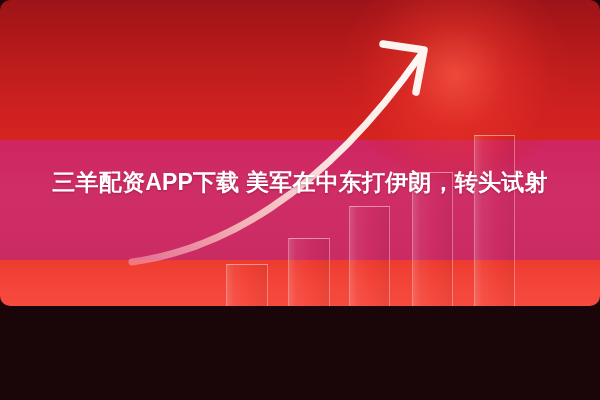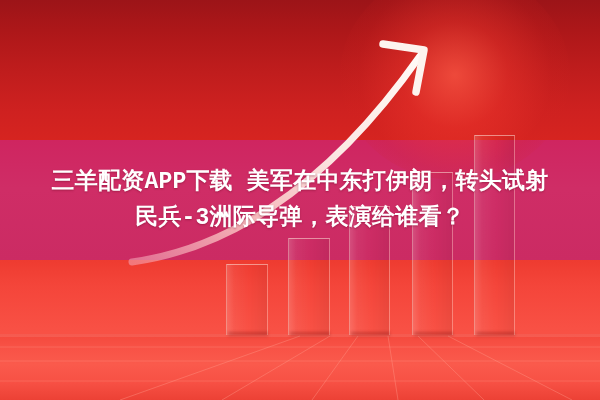--- a/index.html
+++ b/index.html
@@ -3,23 +3,24 @@
 <meta charset="utf-8">
 <style>
   html, body {
     margin: 0;
     padding: 0;
     background: #1a0508;
   }
   #stage {
     position: relative;
     width: 600px;
-    height: 400px;
+    height: 306px;
     overflow: hidden;
-    font-family: Liberation Mono, monospace;
+    font-family: Liberation Sans, sans-serif;
+    border-radius: 10px;
   }
 
   
   .band {
     position: absolute;
     left: 0;
     width: 600px;
   }
   #band-top {
     top: 0;
@@ -177,16 +178,15 @@
         <stop offset="62%" stop-color="#fdeee8" stop-opacity="0.97"></stop>
         <stop offset="100%" stop-color="#fffaf7" stop-opacity="1"></stop>
       </linearGradient>
     </defs>
     <path d="M 132,262 C 218,250 320,198 420,56" fill="none" stroke="url(#arrowGrad)" stroke-width="7" stroke-linecap="round"></path>
     <path d="M 383,44 L 424,50 L 416,92" fill="none" stroke="#fdf4ef" stroke-width="7.5" stroke-linecap="round" stroke-linejoin="round"></path>
   </svg>
 
   <div id="headline">
     <span class="line">三羊配资APP下载 美军在中东打伊朗，转头试射</span>
-    <span class="line">民兵-3洲际导弹，表演给谁看？</span>
   </div>
 
 </div>
 
 </body></html>

